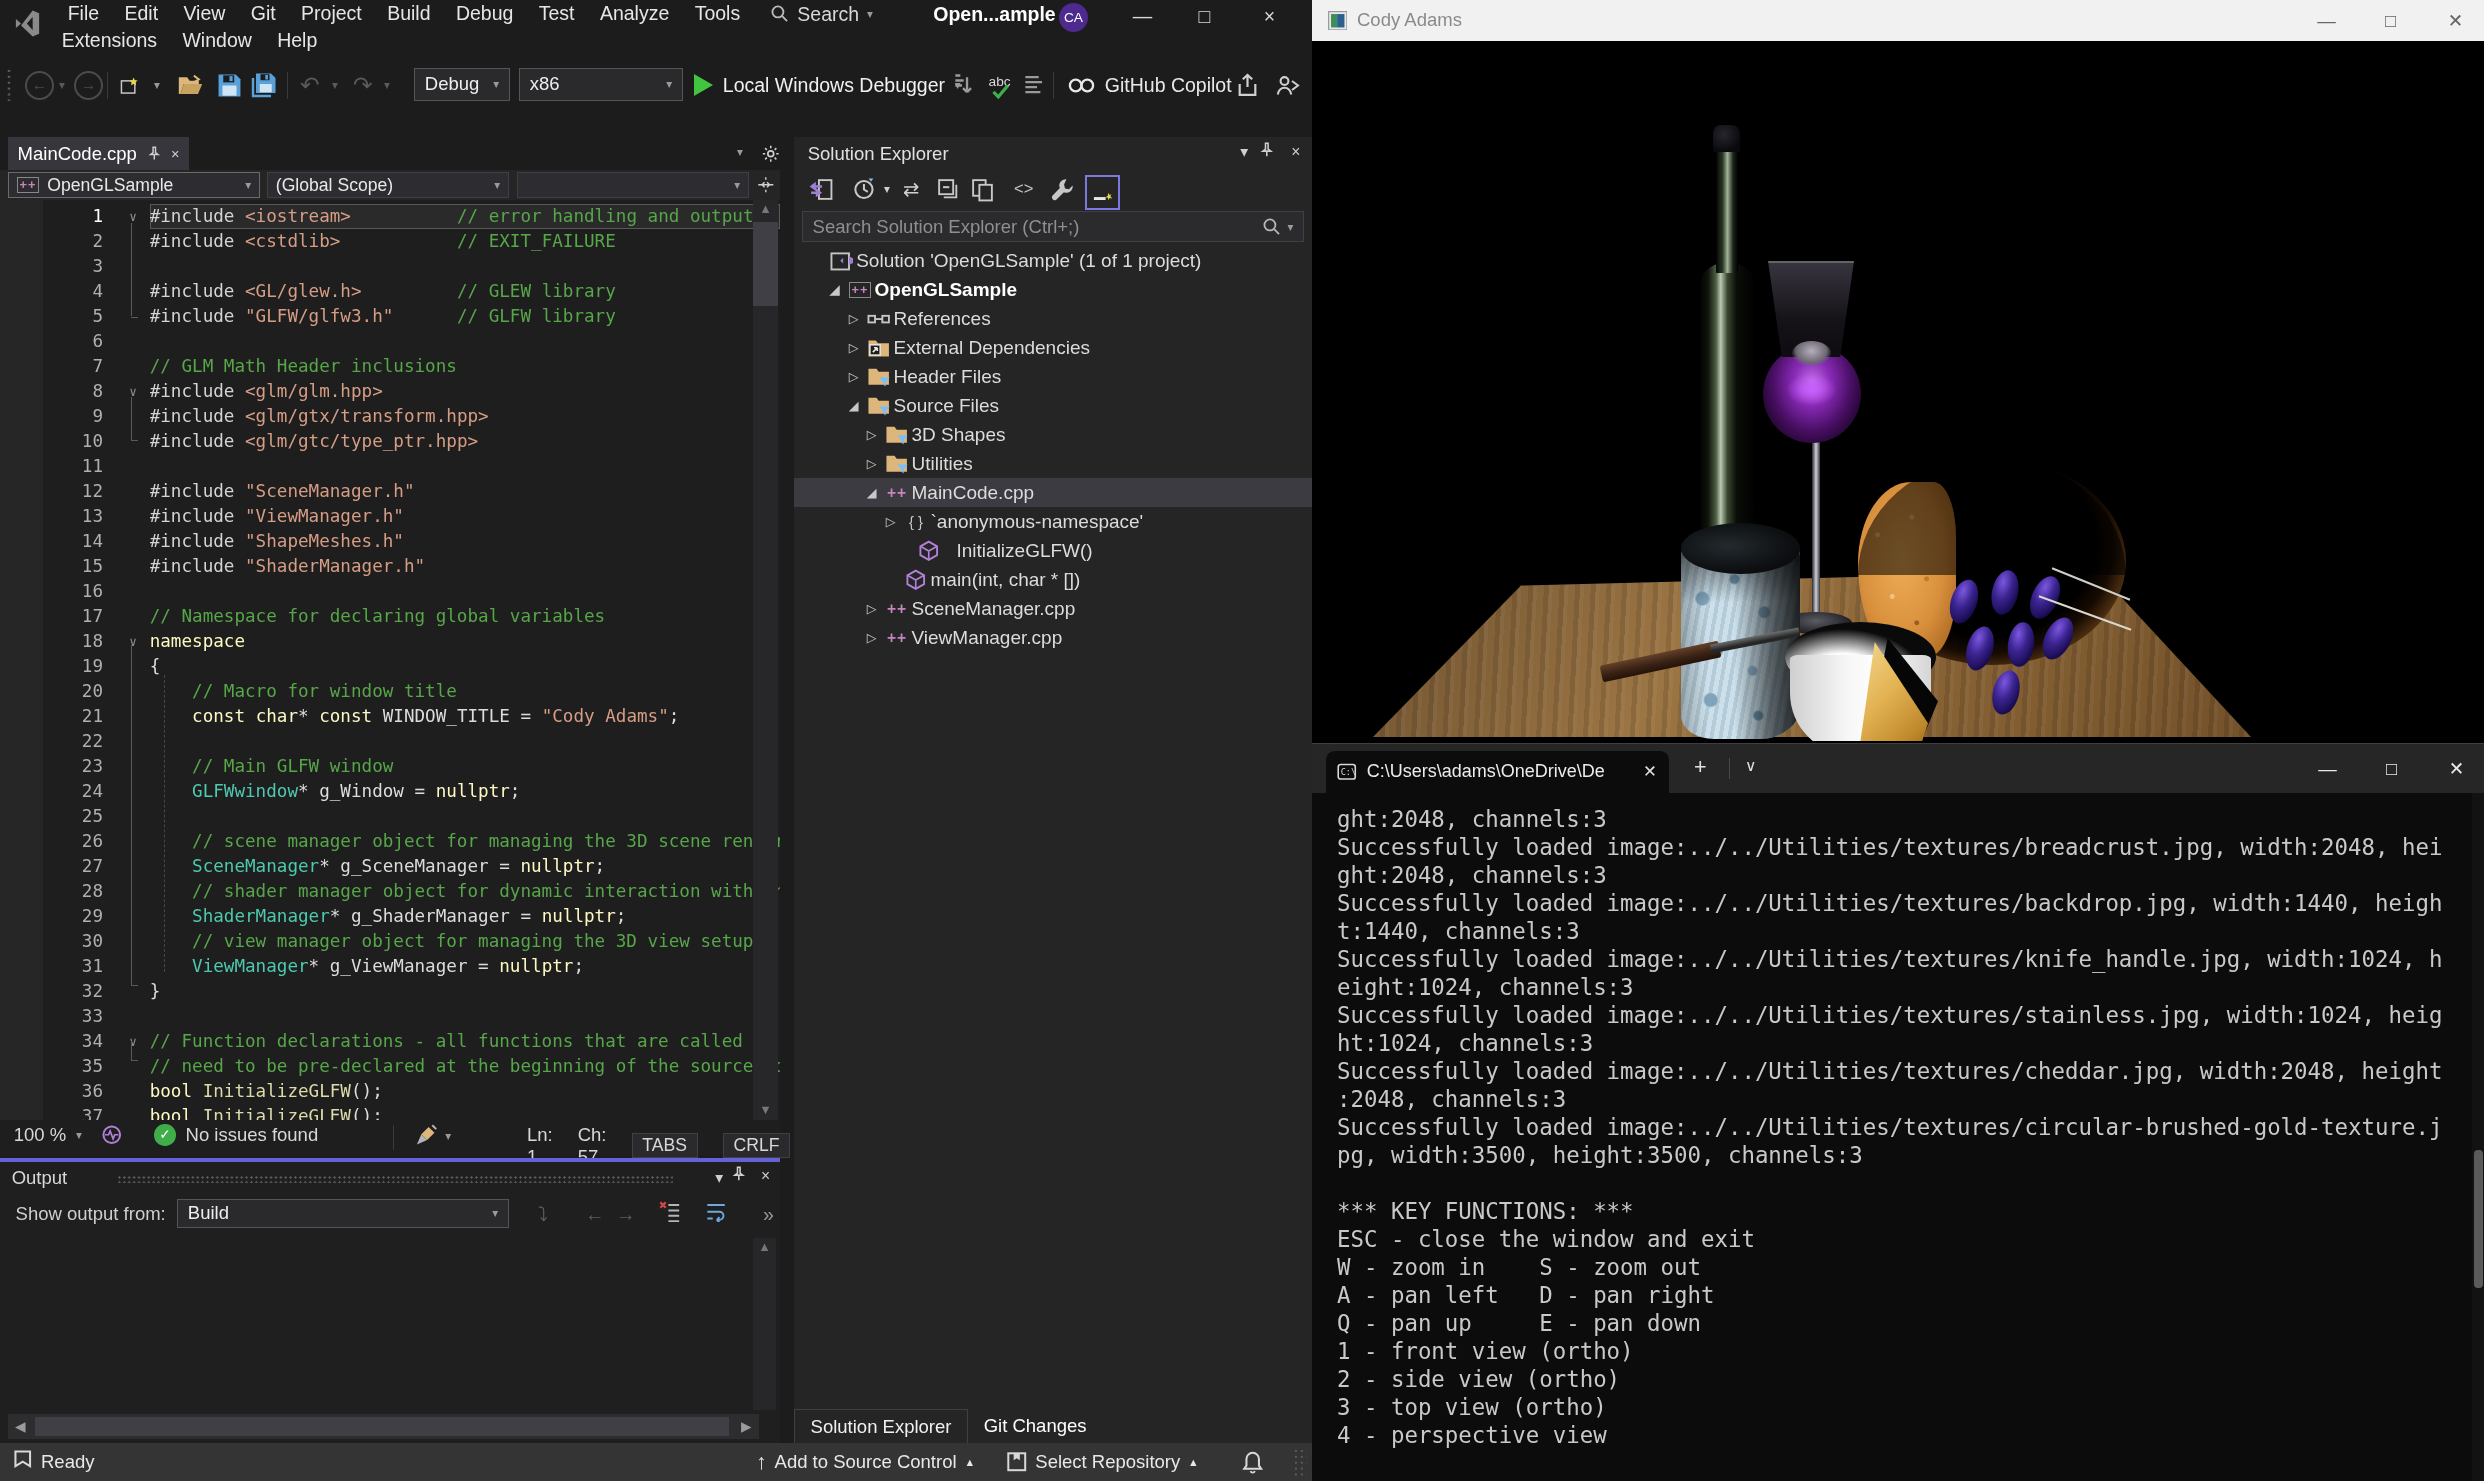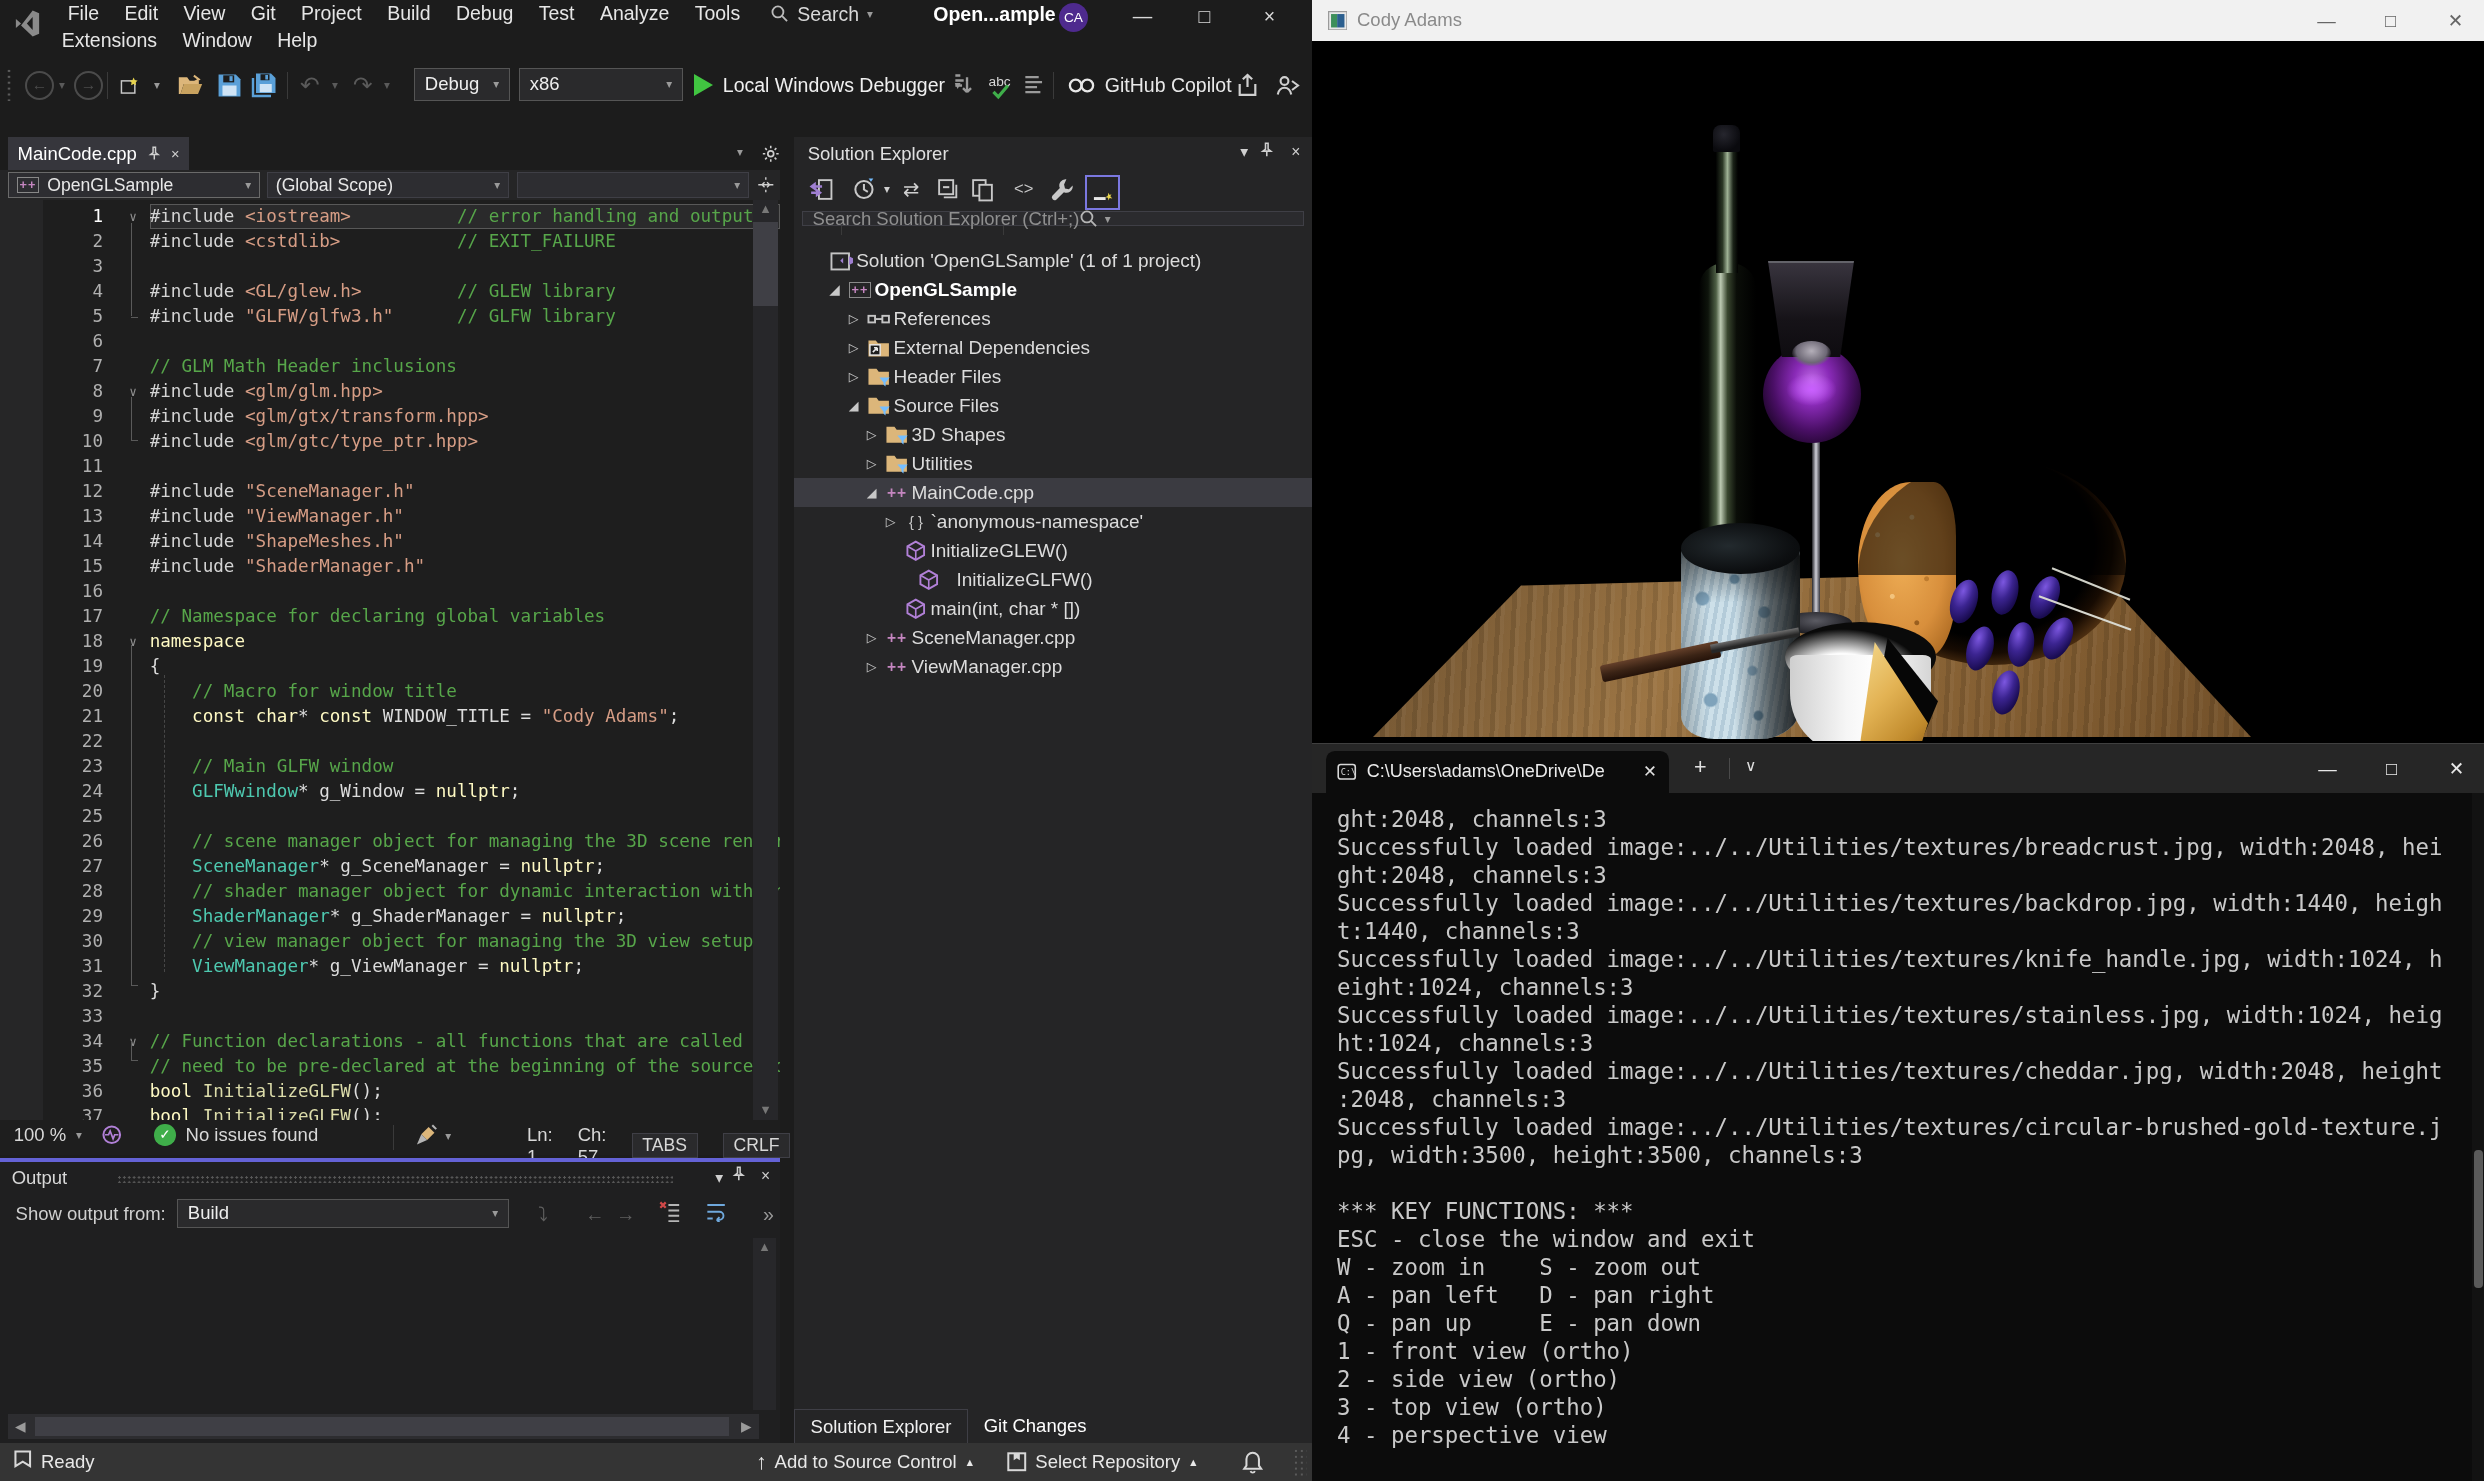--- a/index.html
+++ b/index.html
@@ -80,22 +80,22 @@
   #out-hscroll{position:absolute;top:252px;left:7.8px;width:751px;height:25px;background:#2d2d30;}
   .harr{color:#9a9a9a;font-size:13.7px;width:25px;text-align:center;line-height:25px;}
 
   
   #se{left:794px;top:137px;width:518px;height:1307px;background:#252526;}
   #se-head{position:relative;height:34px;}
   #se-head .ttl{position:absolute;left:13.7px;top:5.9px;font-size:18.5px;color:#e0e0e0;}
   .panebtn{position:absolute;top:5.9px;color:#cfcfcf;font-size:15.6px;}
   #se-toolbar{position:absolute;top:34px;left:0;width:100%;height:37px;}
   .sei{position:absolute;top:3.9px;height:29px;display:flex;align-items:center;color:#d0d0d0;}
-  #se-search{position:absolute;top:74px;left:7.8px;right:7.8px;height:15px;background:#2b2b2e;border:1px solid #3f3f46;
-             display:flex;align-items:center;padding:0 9.8px;box-sizing:border-box;}
+  #se-search{position:absolute;top:74px;left:7.8px;right:7.8px;height:31px;background:#2b2b2e;border:1px solid #3f3f46;
+             display:flex;align-items:center;justify-content:space-between;padding:0 9.8px;box-sizing:border-box;}
   #se-search .ph{color:#8f8f8f;font-size:18.5px;}
   #se-tree{position:absolute;top:109px;left:0;width:100%;bottom:35px;overflow:hidden;}
   .trow{height:29px;display:flex;align-items:center;font-size:19px;color:#dcdcdc;position:relative;}
   .trow.sel{background:#3b3b41;}
   .trow .arr{width:21.5px;color:#c8c8c8;font-size:12.7px;text-align:center;flex:none;}
   .trow .ic{width:29px;flex:none;display:flex;justify-content:center;}
   .trow.bold{font-weight:bold;color:#fff;}
   .pp-ic{color:#c586c0;font-weight:bold;font-size:15.6px;letter-spacing:1px;}
   .brace-ic{color:#c8c8c8;font-size:14.6px;}
   #se-tabs{position:absolute;bottom:0;left:0;width:100%;height:35px;background:#252526;display:flex;}
@@ -822,30 +822,20 @@
           </span>
           <span>MainCode.cpp</span>
         </div>
         <div class="trow" style="padding-left: 86px;">
           <span class="arr">▷</span>
           <span class="ic">
             <span class="brace-ic">{ }</span>
           </span>
           <span>`anonymous-namespace'</span>
         </div>
-        <div class="trow" style="padding-left: 86px;">
-          <span class="arr"></span>
-          <span class="ic">
-            <svg width="21.5" height="21.5" viewBox="0 0 16 16">
-              <path d="M8 1.2 14.2 4.7v6.6L8 14.8 1.8 11.3V4.7z" fill="none" stroke="#b180d7" stroke-width="1.4"></path>
-              <path d="M1.8 4.7 8 8.2l6.2-3.5M8 8.2v6.6" fill="none" stroke="#b180d7" stroke-width="1.2"></path>
-            </svg>
-          </span>
-          <span>InitializeGLEW()</span>
-        </div>
         <div class="trow" style="padding-left: 86px; gap: 13px;">
           <span class="arr"></span>
           <span class="ic">
             <svg width="21.5" height="21.5" viewBox="0 0 16 16">
               <path d="M8 1.2 14.2 4.7v6.6L8 14.8 1.8 11.3V4.7z" fill="none" stroke="#b180d7" stroke-width="1.4"></path>
               <path d="M1.8 4.7 8 8.2l6.2-3.5M8 8.2v6.6" fill="none" stroke="#b180d7" stroke-width="1.2"></path>
             </svg>
           </span>
           <span>InitializeGLFW()</span>
         </div>

